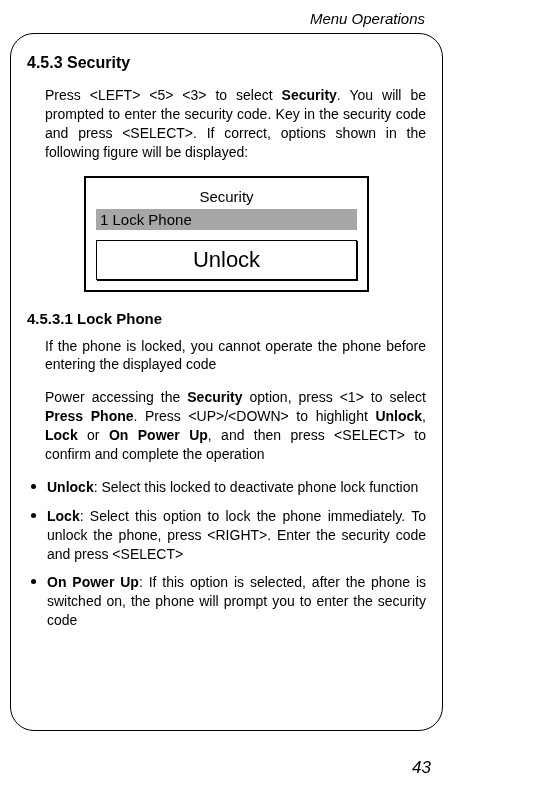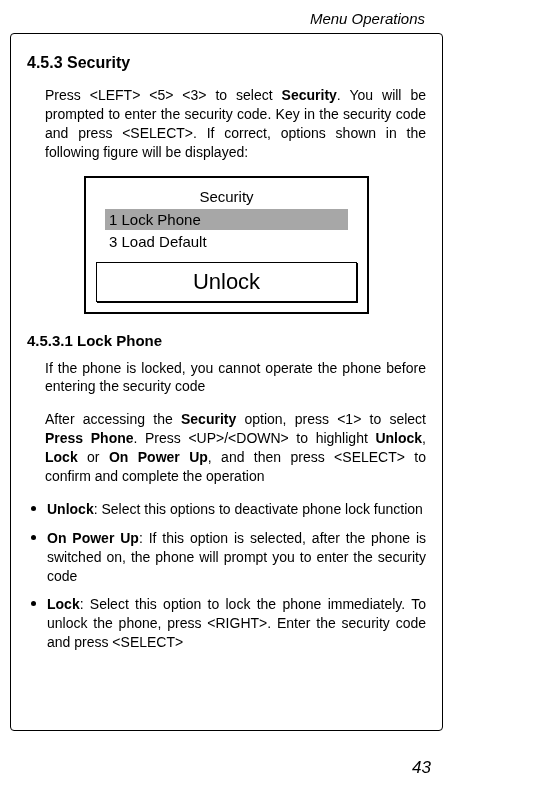--- a/index.html
+++ b/index.html
@@ -21,21 +21,21 @@
     position: relative;
   }
   .header-title {
     text-align: right;
     font-style: italic;
     font-size: 15px;
     margin: 0 18px 6px 0;
   }
   .frame {
     border: 1.5px solid #000;
-    border-radius: 4px;
+    border-radius: 24px;
     height: 698px;
     padding: 16px 16px 16px 16px;
     position: relative;
   }
   .sec-heading {
     font-weight: bold;
     font-size: 16px;
     margin: 4px 0 14px 0;
   }
   .para {
@@ -55,21 +55,21 @@
     background: #fff;
   }
   .screen-title {
     text-align: center;
     font-size: 15px;
     margin-bottom: 4px;
   }
   .menu-row {
     font-size: 15px;
     padding: 2px 4px;
-    margin: 1px 9px;
+    margin: 1px 0;
   }
   .menu-row.selected {
     background: #a7a7a7;
   }
   .softkey {
     border: 1.5px solid #000;
     box-shadow: 1px 1px 0 #000;
     text-align: center;
     font-size: 22px;
     padding: 6px 0;
@@ -123,41 +123,40 @@
     <div class="sec-heading">4.5.3 Security</div>
 
     <p class="para">
       <span>Press &lt;LEFT&gt; &lt;5&gt; &lt;3&gt; to select </span><b>Security</b><span>. You will be prompted to enter the security code. Key in the security code and press &lt;SELECT&gt;. If correct, options shown in the following figure will be displayed:</span>
     </p>
 
     <div class="screen-wrap">
       <div class="screen">
         <div class="screen-title">Security</div>
         <div class="menu-row selected">1 Lock Phone</div>
-        <div class="menu-row">3 Load Default</div>
         <div class="softkey">Unlock</div>
       </div>
     </div>
 
     <div class="sub-heading">4.5.3.1 Lock Phone</div>
 
-    <p class="para">If the phone is locked, you cannot operate the phone before entering the security code</p>
+    <p class="para">If the phone is locked, you cannot operate the phone before entering the displayed code</p>
 
     <p class="para">
-      <span>After accessing the </span><b>Security</b><span> option, press &lt;1&gt; to select </span><b>Press Phone</b><span>. Press &lt;UP&gt;/&lt;DOWN&gt; to highlight </span><b>Unlock</b><span>, </span><b>Lock</b><span> or </span><b>On Power Up</b><span>, and then press &lt;SELECT&gt; to confirm and complete the operation</span>
+      <span>Power accessing the </span><b>Security</b><span> option, press &lt;1&gt; to select </span><b>Press Phone</b><span>. Press &lt;UP&gt;/&lt;DOWN&gt; to highlight </span><b>Unlock</b><span>, </span><b>Lock</b><span> or </span><b>On Power Up</b><span>, and then press &lt;SELECT&gt; to confirm and complete the operation</span>
     </p>
 
     <ul class="bullets">
       <li>
-        <b>Unlock</b><span>: Select this options to deactivate phone lock function</span>
+        <b>Unlock</b><span>: Select this locked to deactivate phone lock function</span>
+      </li>
+      <li>
+        <b>Lock</b><span>: Select this option to lock the phone immediately. To unlock the phone, press &lt;RIGHT&gt;. Enter the security code and press &lt;SELECT&gt;</span>
       </li>
       <li>
         <b>On Power Up</b><span>: If this option is selected, after the phone is switched on, the phone will prompt you to enter the security code</span>
-      </li>
-      <li>
-        <b>Lock</b><span>: Select this option to lock the phone immediately. To unlock the phone, press &lt;RIGHT&gt;. Enter the security code and press &lt;SELECT&gt;</span>
       </li>
     </ul>
 
   </div>
 
   <div class="page-num">43</div>
 </div>
 
 </body></html>

